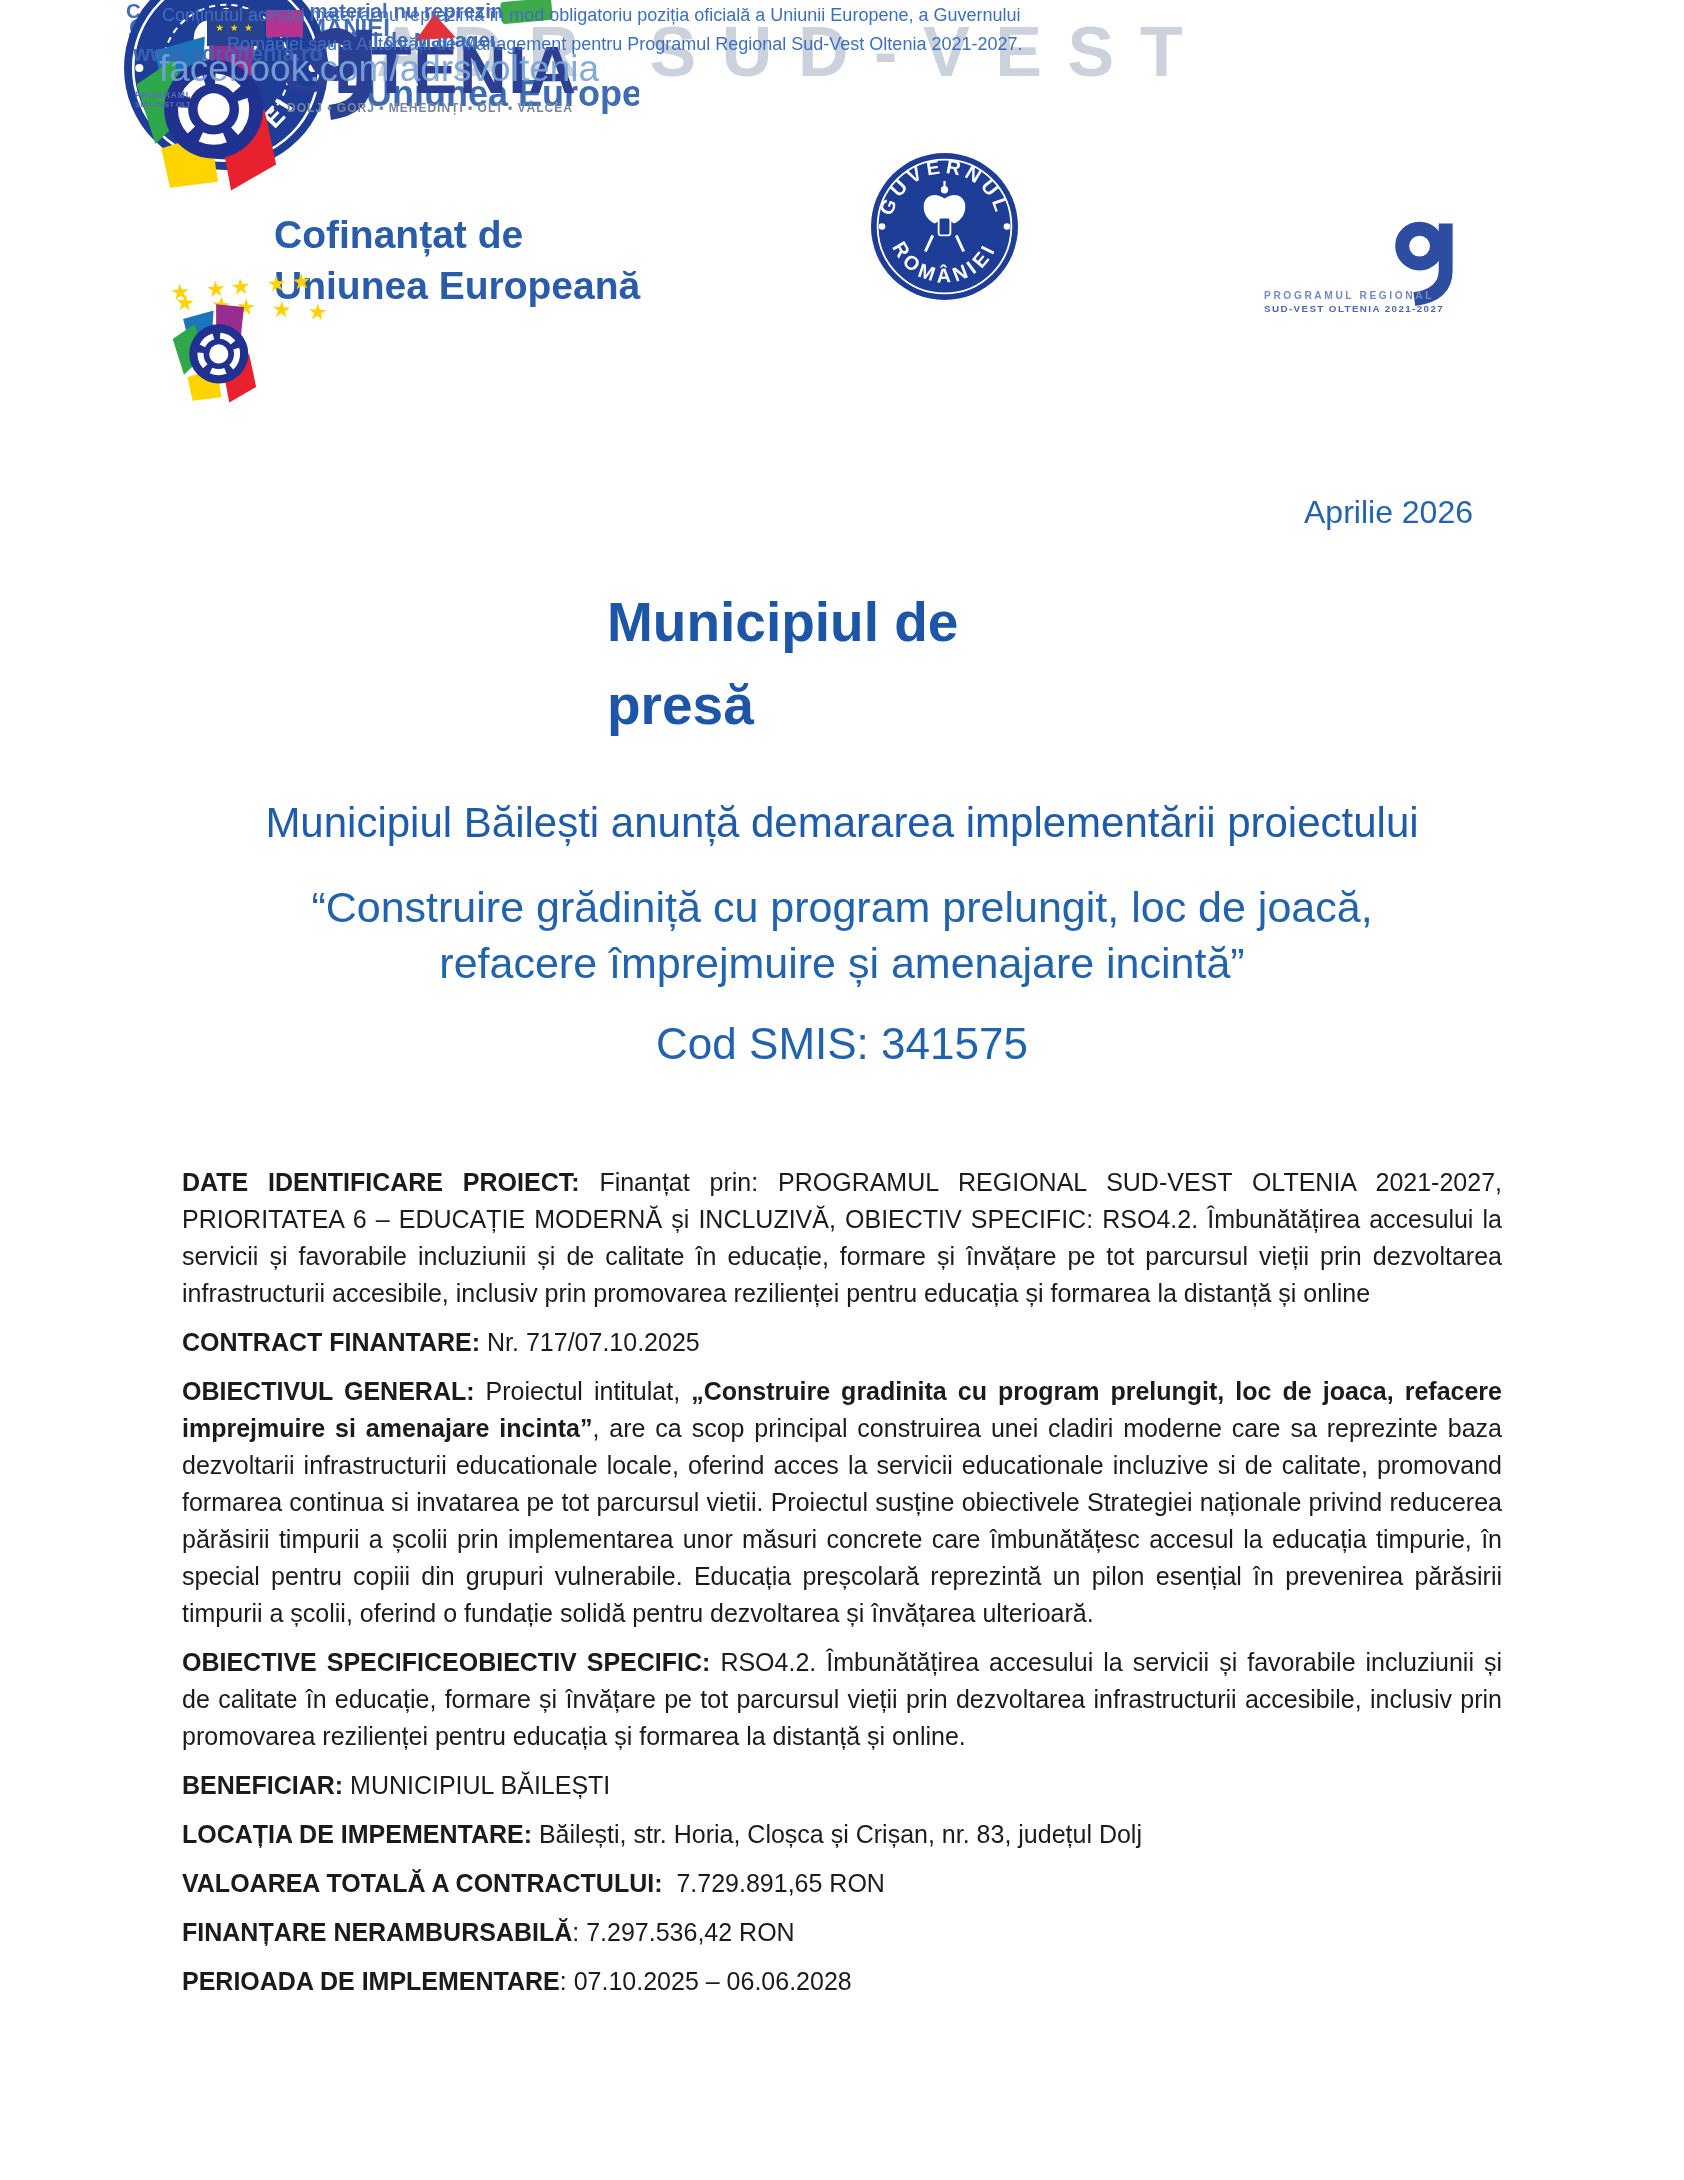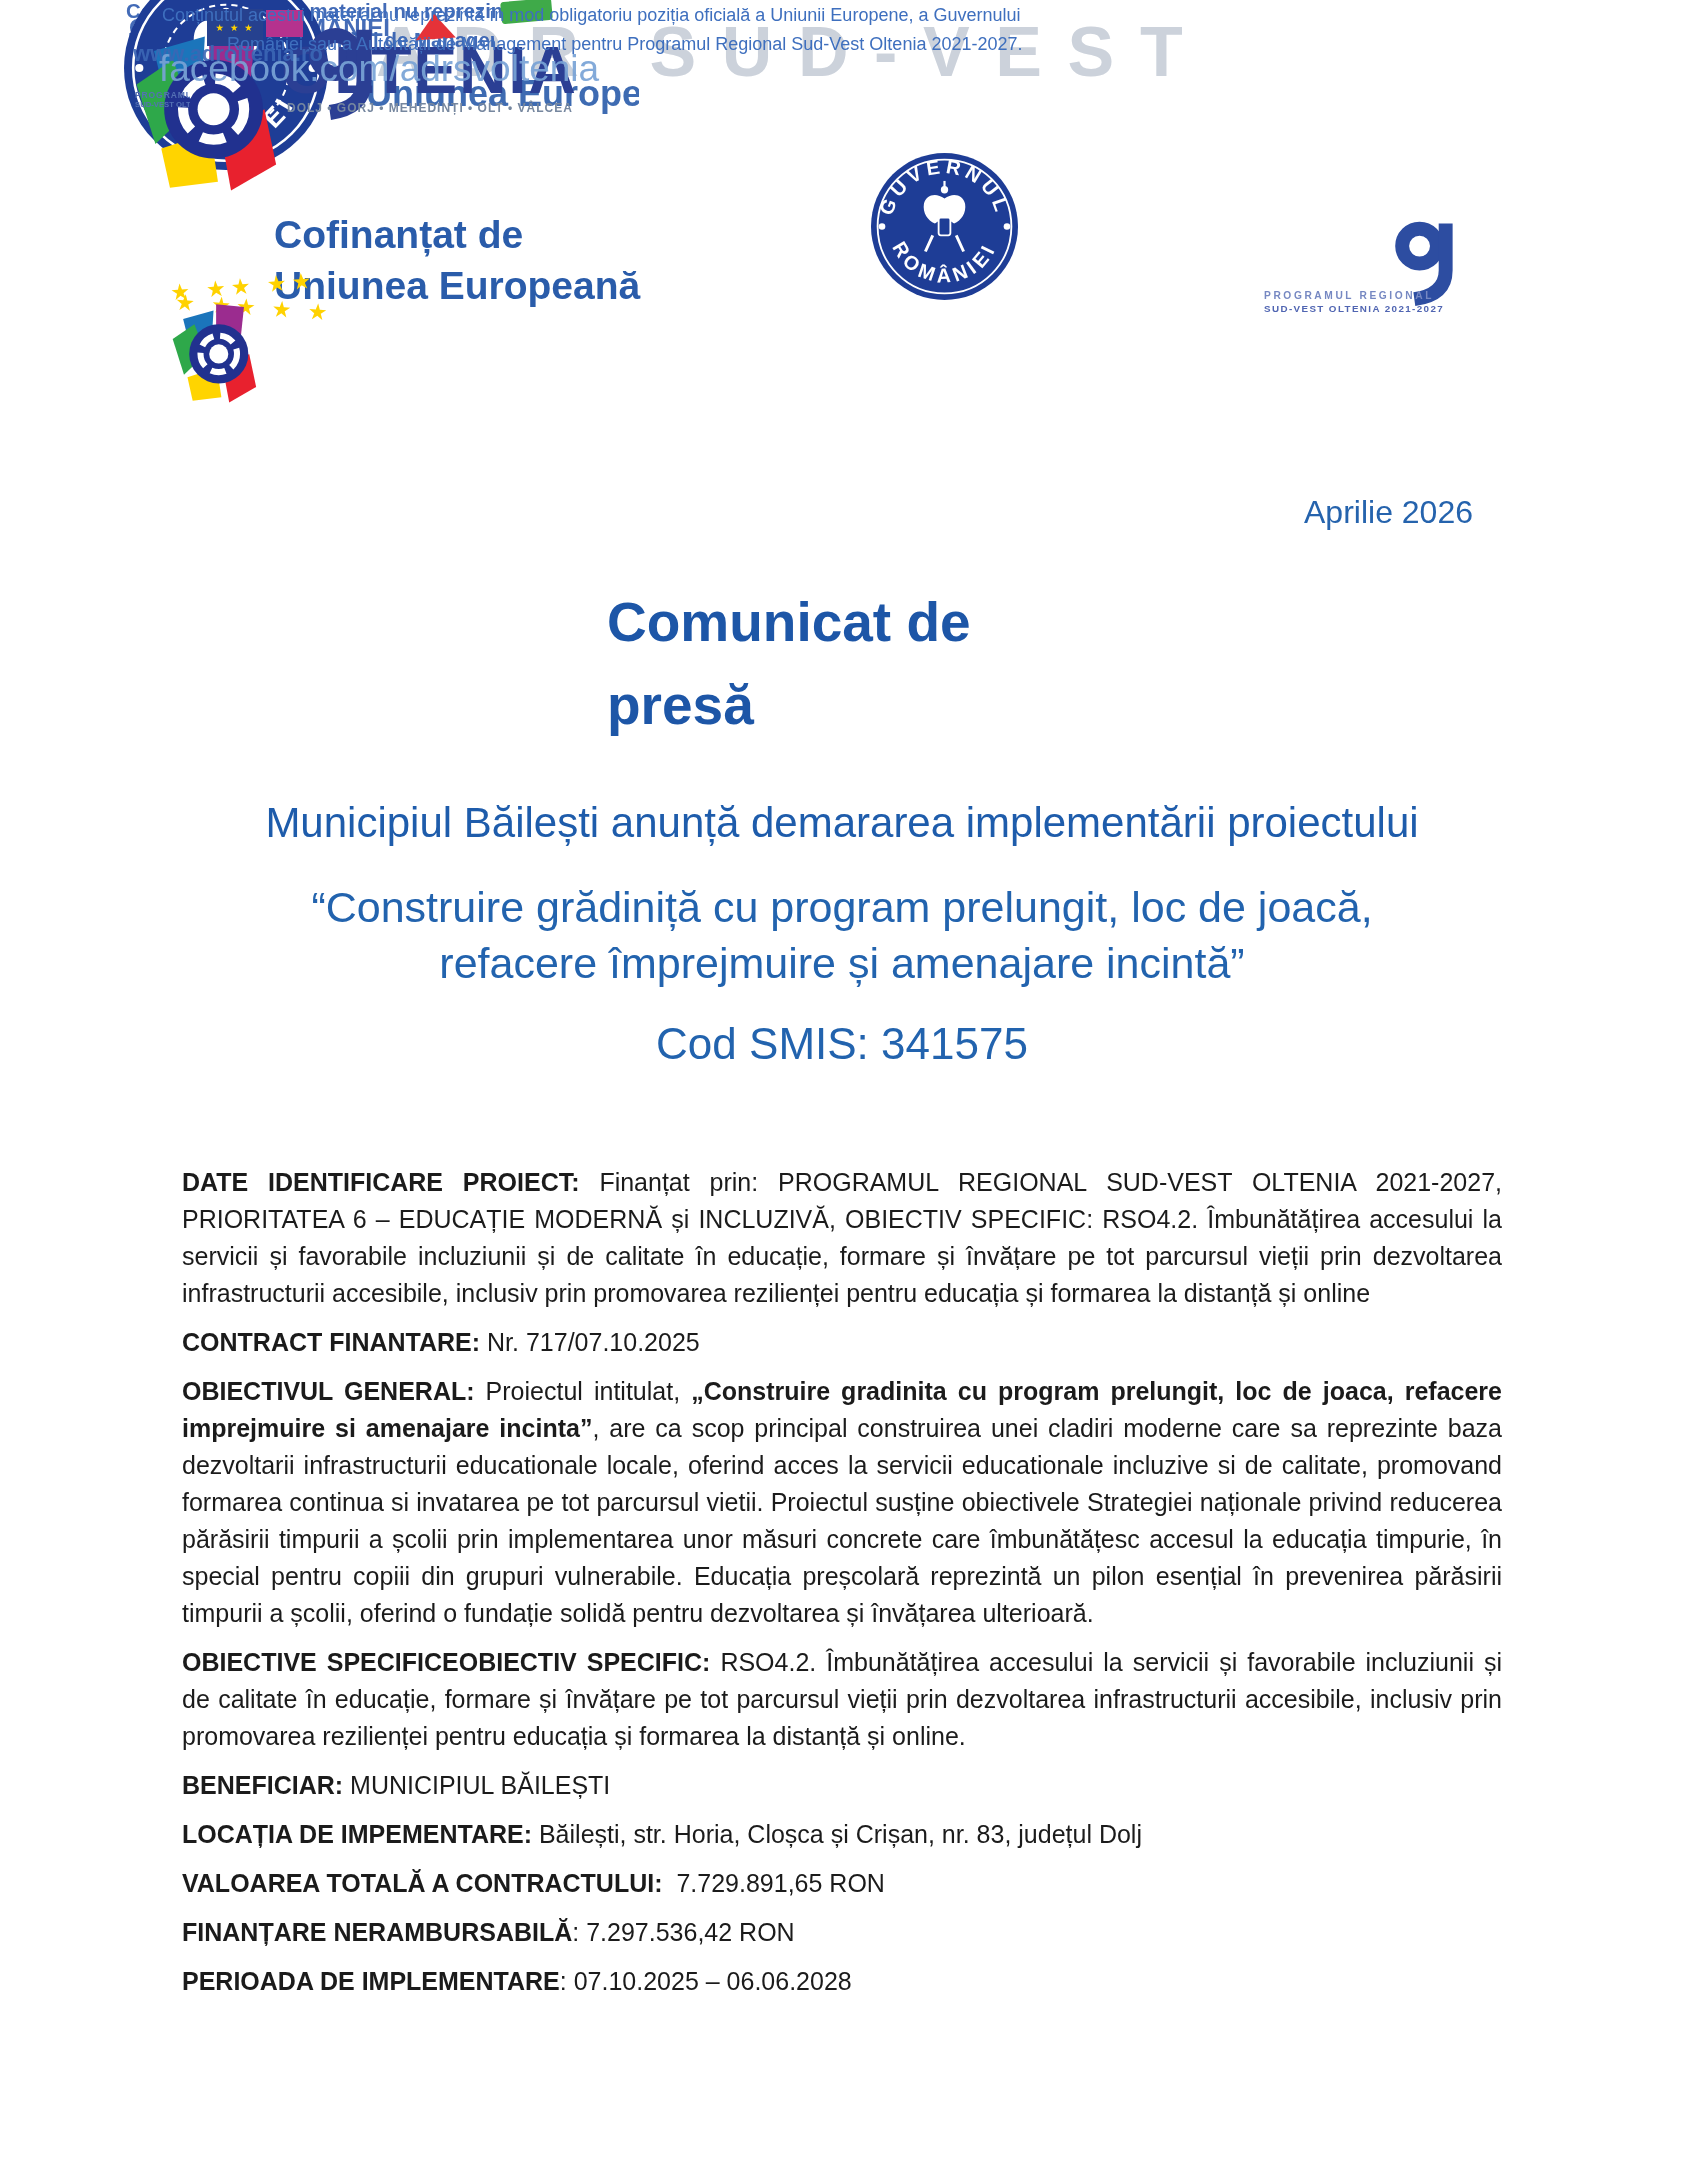--- a/index.html
+++ b/index.html
@@ -163,21 +163,21 @@
   <svg class="abs" style="left:1395px;top:220px;" width="70" height="87" viewBox="0 0 80 100">
     <circle cx="28" cy="30" r="20" fill="none" stroke="#2d4da1" stroke-width="16"></circle>
     <path d="M58 4 L58 58 Q58 86 22 91" fill="none" stroke="#2d4da1" stroke-width="16"></path>
   </svg>
   <div class="abs nowrap prog-1">PROGRAMUL REGIONAL</div>
   <div class="abs nowrap prog-2">SUD-VEST OLTENIA 2021-2027</div>
 
   <div class="abs doc-date">Aprilie 2026</div>
 
   <div class="abs doc-title">
-    <div>Comunicat de</div>
+    <div>Municipiul de</div>
     <div>presă</div>
   </div>
 
   <div class="abs doc-subtitle nowrap">Municipiul Băilești anunță demararea implementării proiectului</div>
 
   <div class="abs doc-project">
     <div>“Construire grădiniță cu program prelungit, loc de joacă,</div>
     <div>refacere împrejmuire și amenajare incintă”</div>
   </div>
 

